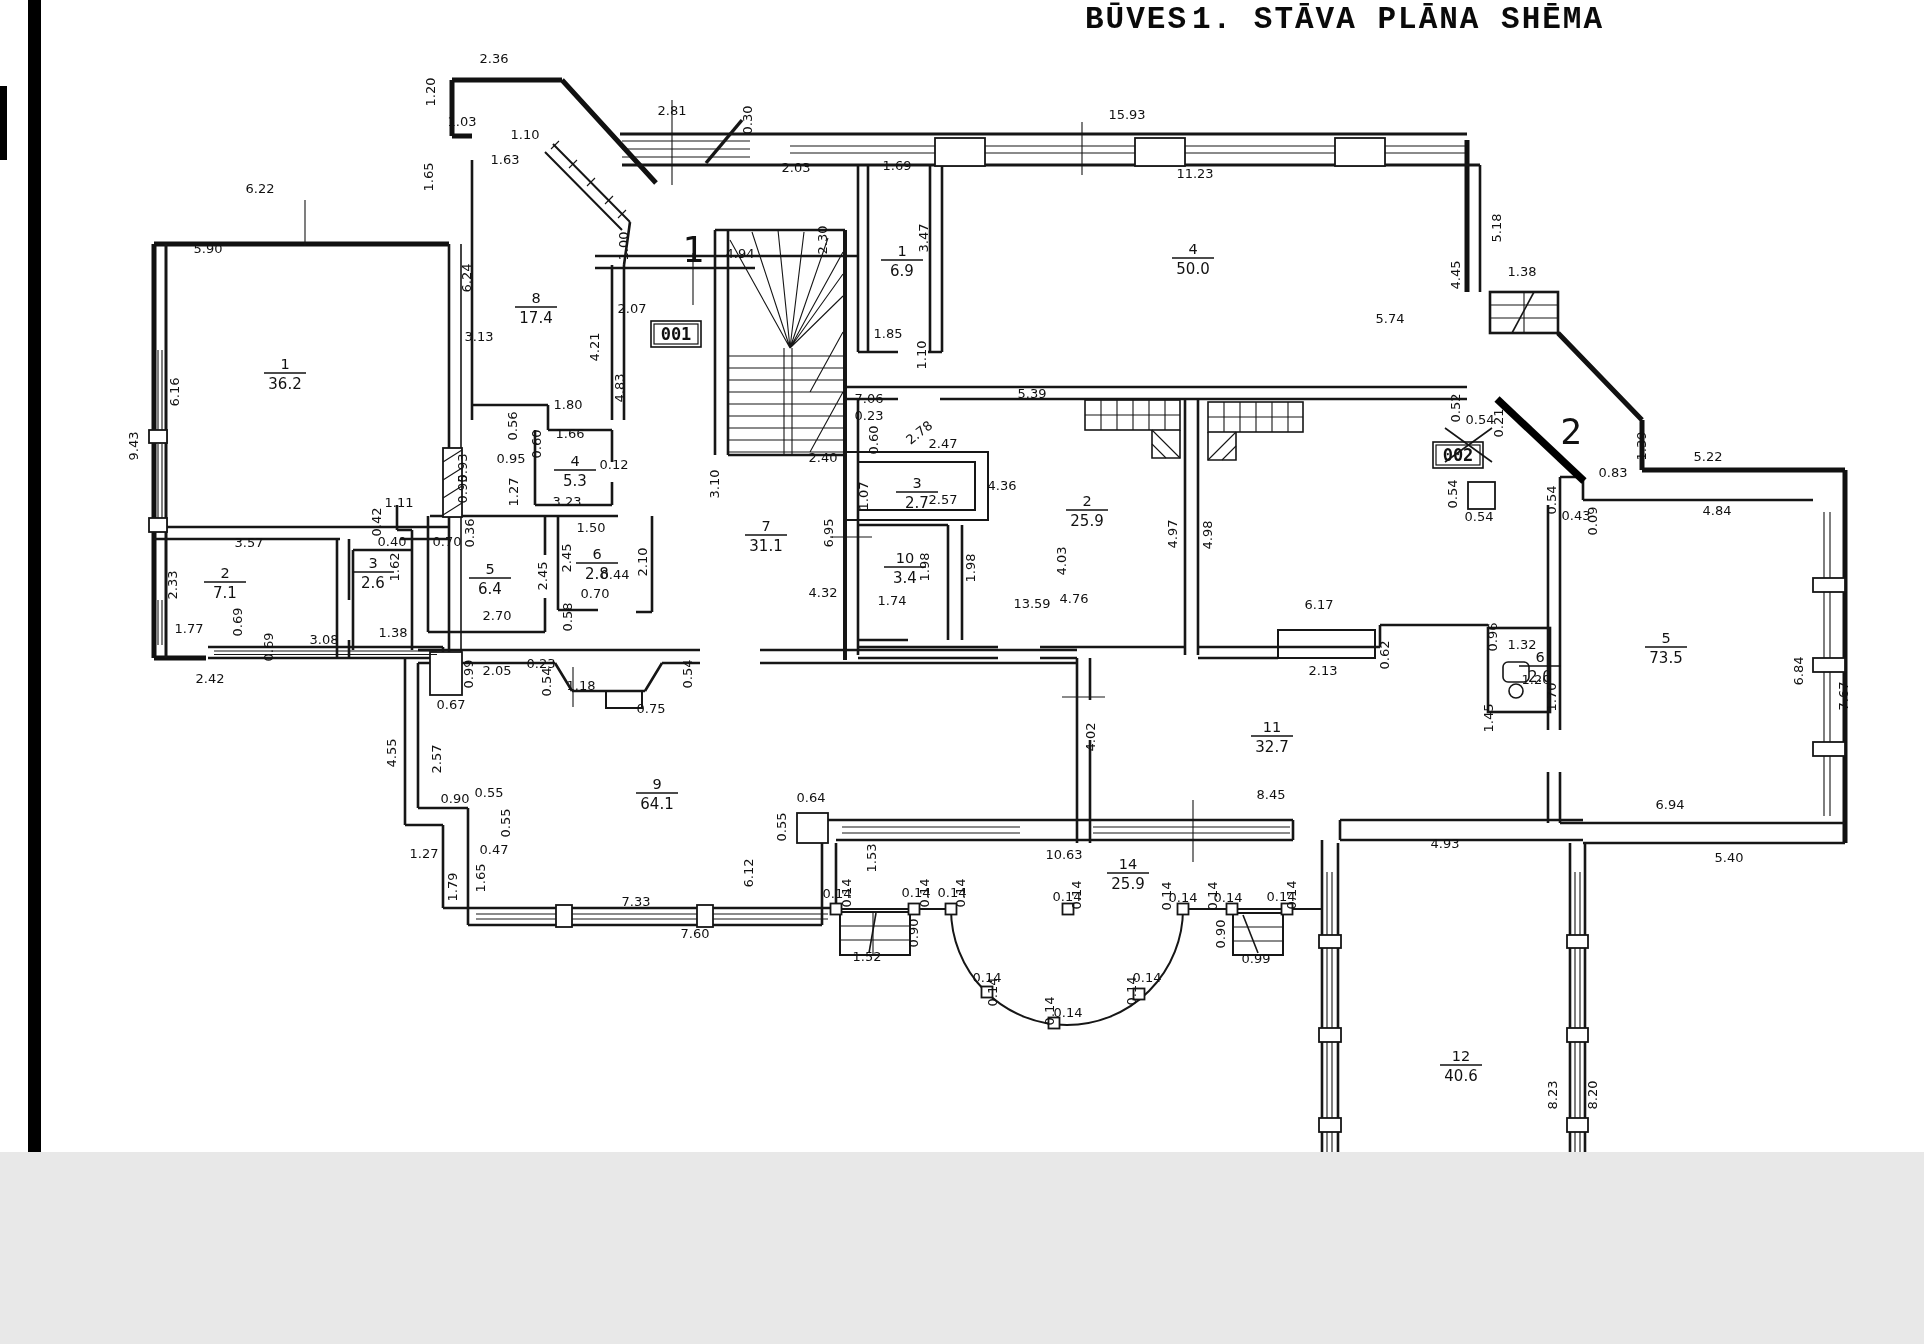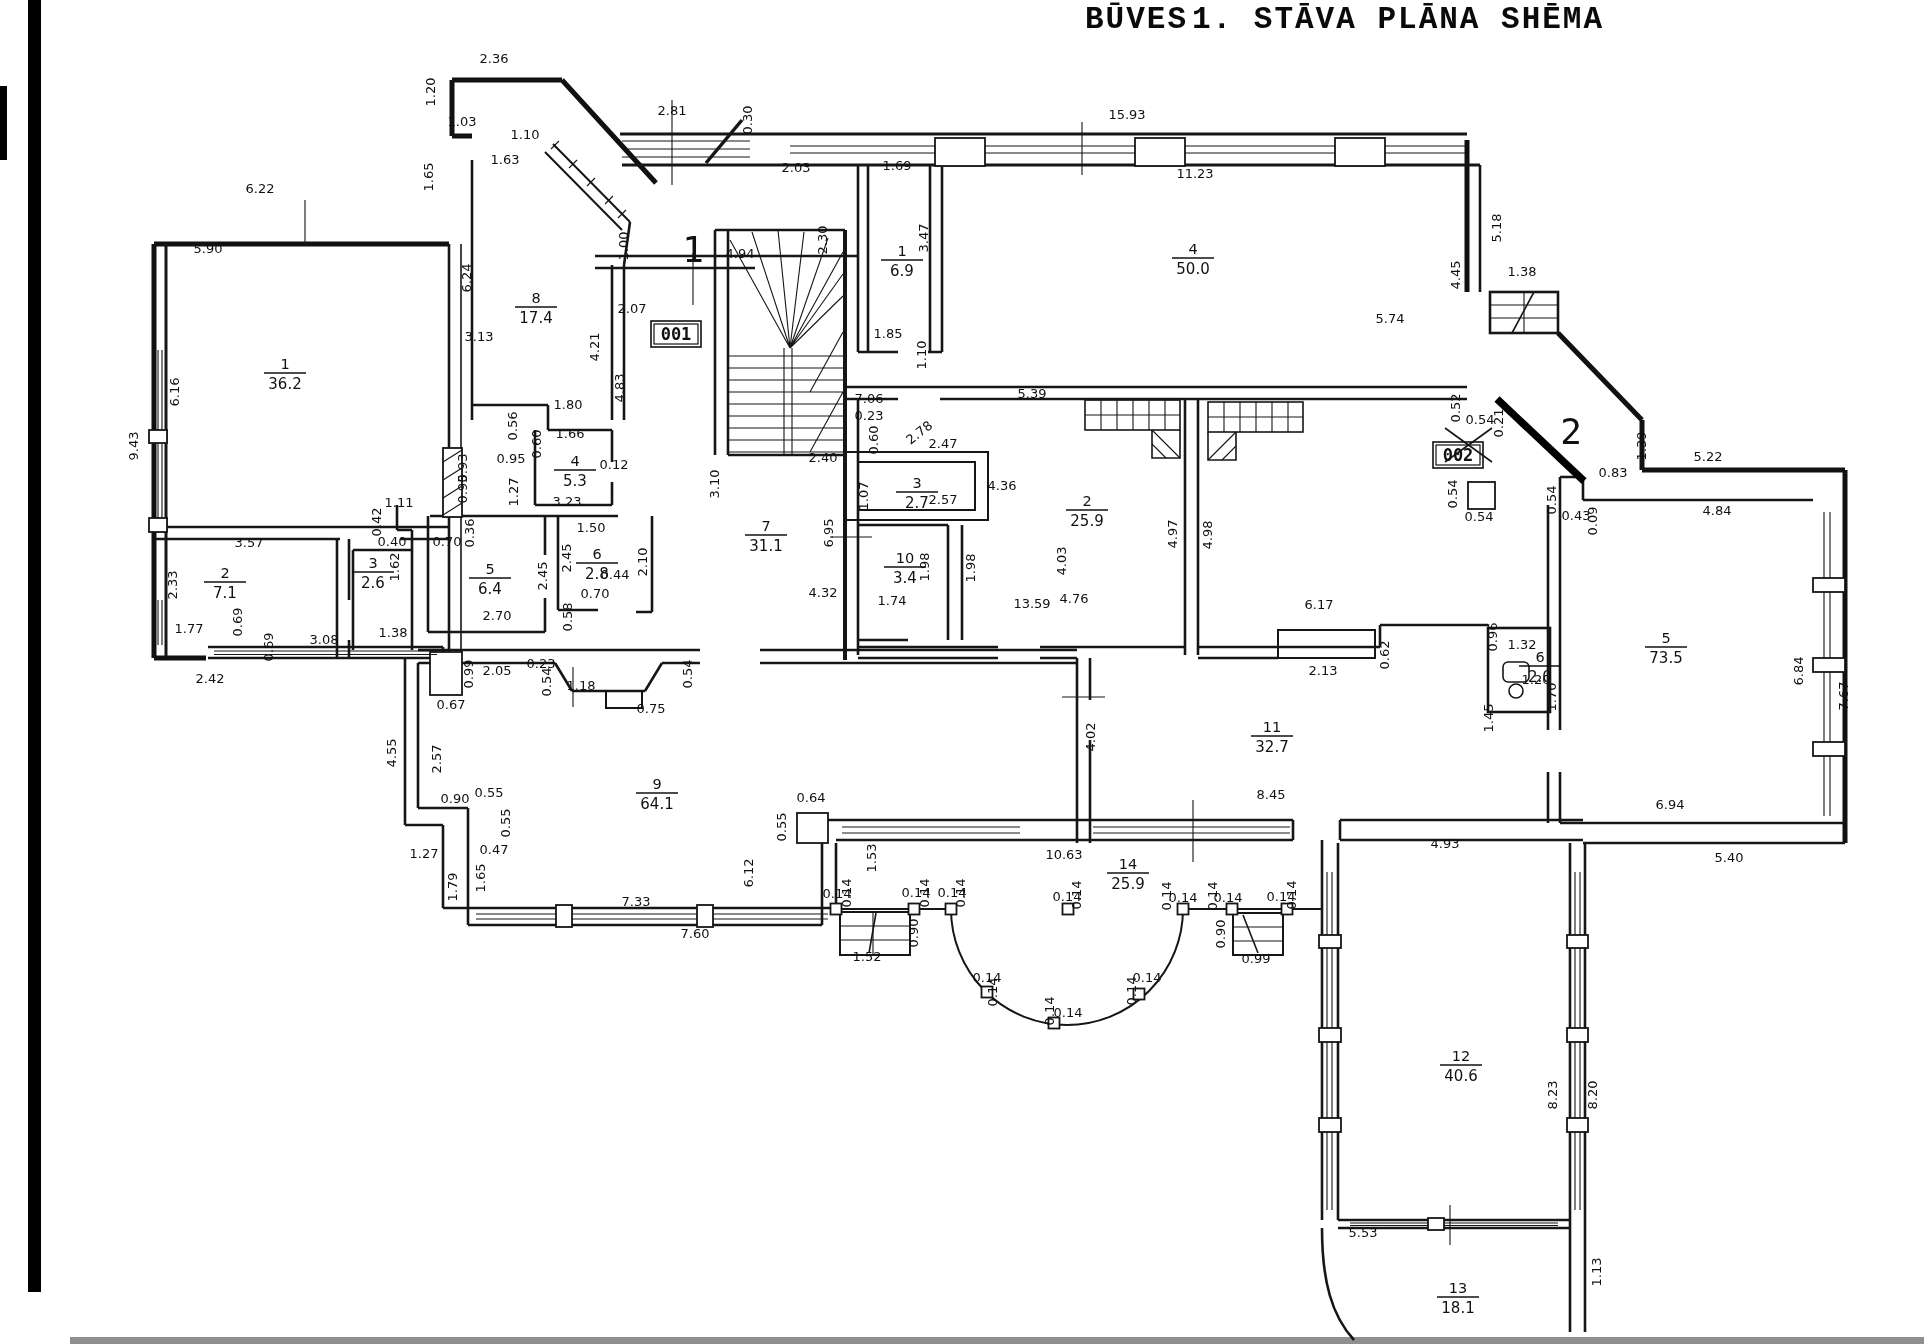--- a/index.html
+++ b/index.html
@@ -1,16 +1,16 @@
 <!DOCTYPE html>
 <html><head>
 <meta charset="utf-8">
 <style>
   html,body{margin:0;padding:0;background:#e8e8e8;}
-  #page{position:relative;width:1924px;height:1344px;background:#ffffff;overflow:hidden;
+  #page{position:relative;width:1924px;height:1152px;background:#ffffff;overflow:hidden;
         font-family:"DejaVu Sans",sans-serif;}
   svg{position:absolute;left:0;top:0;}
   .w1{stroke:#161616;stroke-width:1.1;fill:none}
   .w15{stroke:#161616;stroke-width:1.6;fill:none}
   .w2{stroke:#161616;stroke-width:2;fill:none}
   .w25{stroke:#161616;stroke-width:2.6;fill:none}
   .w3{stroke:#161616;stroke-width:3;fill:none}
   .w35{stroke:#161616;stroke-width:3.5;fill:none}
   .w4{stroke:#161616;stroke-width:4;fill:none}
   .w5{stroke:#111;stroke-width:5;fill:none}

